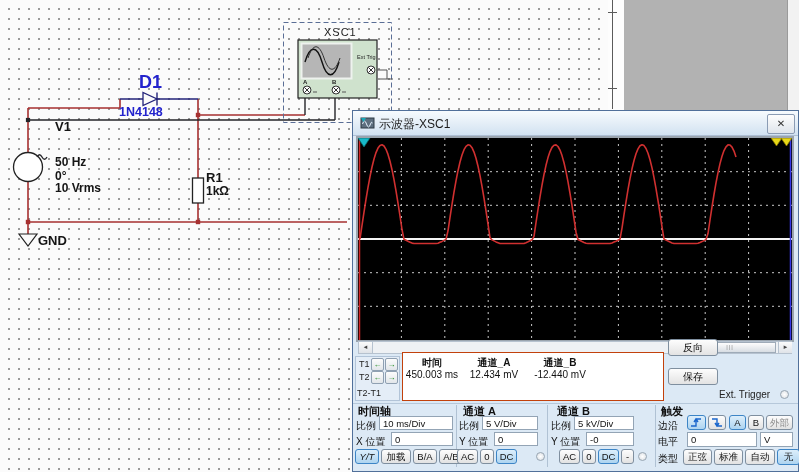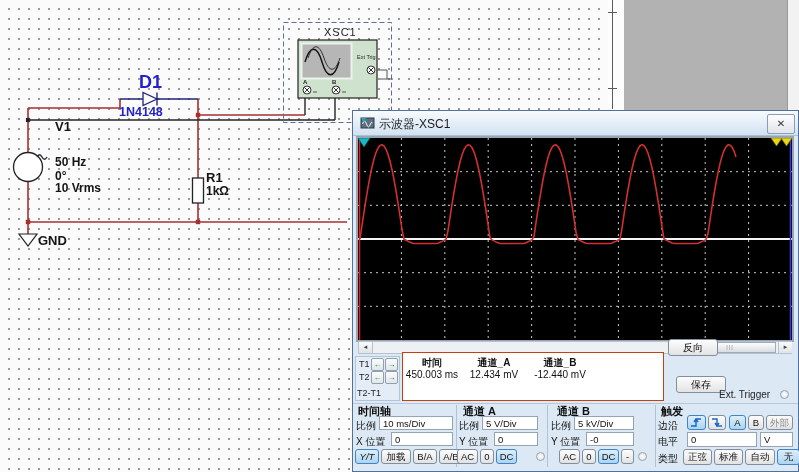--- a/index.html
+++ b/index.html
@@ -195,21 +195,21 @@
     <div class="readout-table">
       <span class="rt-col" style="left:0;width:58px;">时间</span>
       <span class="rt-col" style="left:60px;width:62px;">通道_A</span>
       <span class="rt-col" style="left:124px;width:66px;">通道_B</span>
       <span class="rt-val" style="left:0;width:58px;">450.003 ms</span>
       <span class="rt-val" style="left:60px;width:62px;">12.434 mV</span>
       <span class="rt-val" style="left:124px;width:66px;">-12.440 mV</span>
     </div>
 
     <div class="w-btn" style="left:315px;top:228px;">反向</div>
-    <div class="w-btn" style="left:315px;top:265px;margin-left:8px;">保存</div>
+    <div class="w-btn" style="left:315px;top:257px;">保存</div>
     <span class="abs" style="left:366px;top:278px;font-size:10px;color:#222;">Ext. Trigger</span>
     <div class="radio" style="left:427px;top:279px;"></div>
 
     <div class="controls"></div>
     <div class="sep" style="left:103px;"></div>
     <div class="sep" style="left:194px;"></div>
     <div class="sep" style="left:302px;"></div>
 
     <span class="grp-title" style="left:5px;top:293px;">时间轴</span>
     <span class="ctl-lbl" style="left:3px;top:308px;">比例</span>

